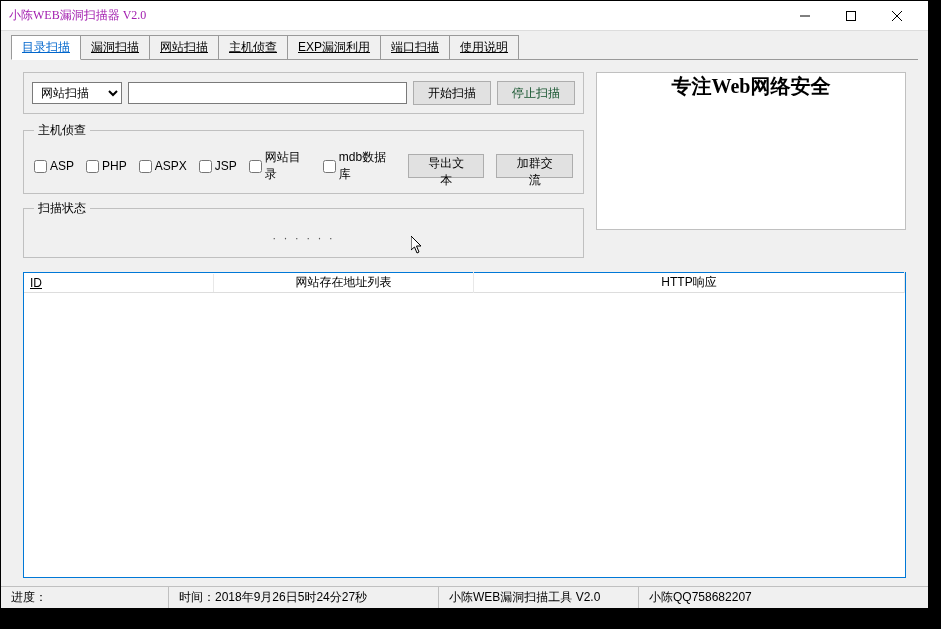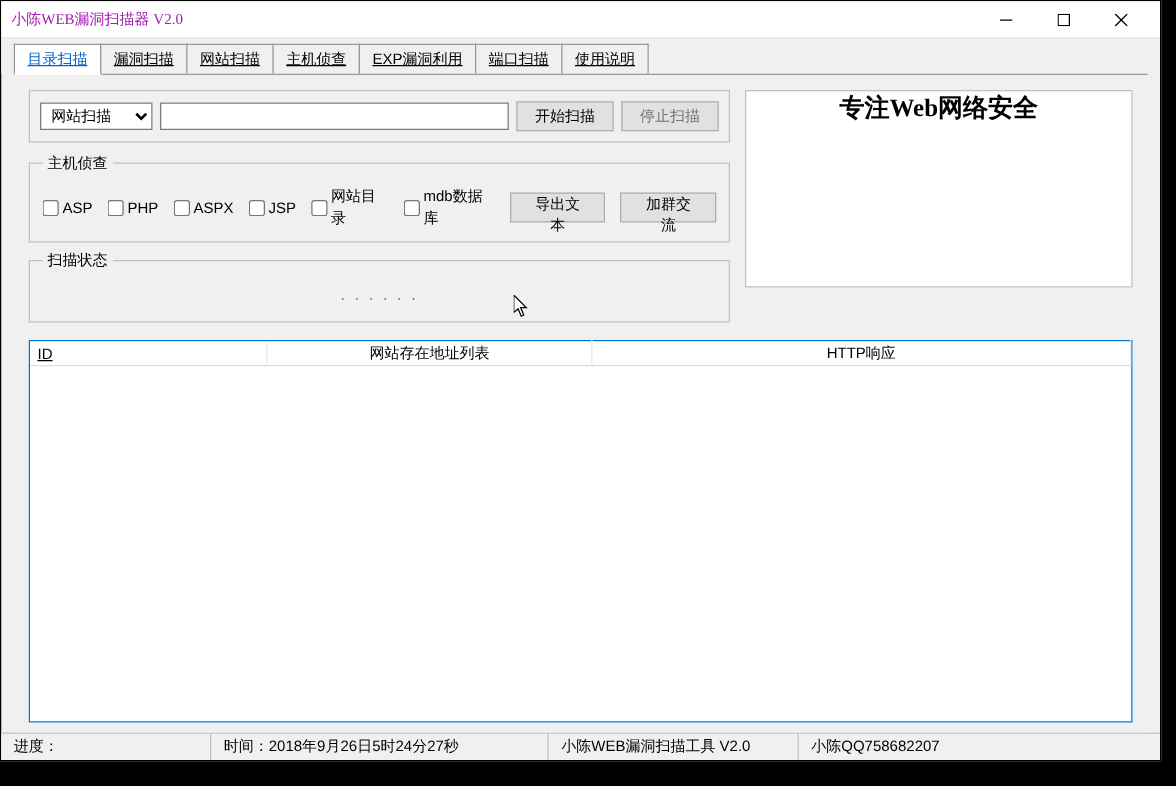--- a/index.html
+++ b/index.html
@@ -124,21 +124,21 @@
       font-size: 12px;
     }
     .btn {
       height: 24px;
       padding: 0 14px;
       border: 1px solid #adadad;
       background: #e1e1e1;
       font-size: 12px;
       cursor: pointer;
     }
-    .btn:disabled { color: #737373; cursor: default; }
+    .btn:disabled { color: #14532d; cursor: default; }
     fieldset {
       border: 1px solid #c0c0c0;
       padding: 10px 10px;
       margin-bottom: 6px;
       font-size: 12px;
     }
     legend { padding: 0 4px; }
     .checkbox-row {
       display: flex;
       gap: 12px;

